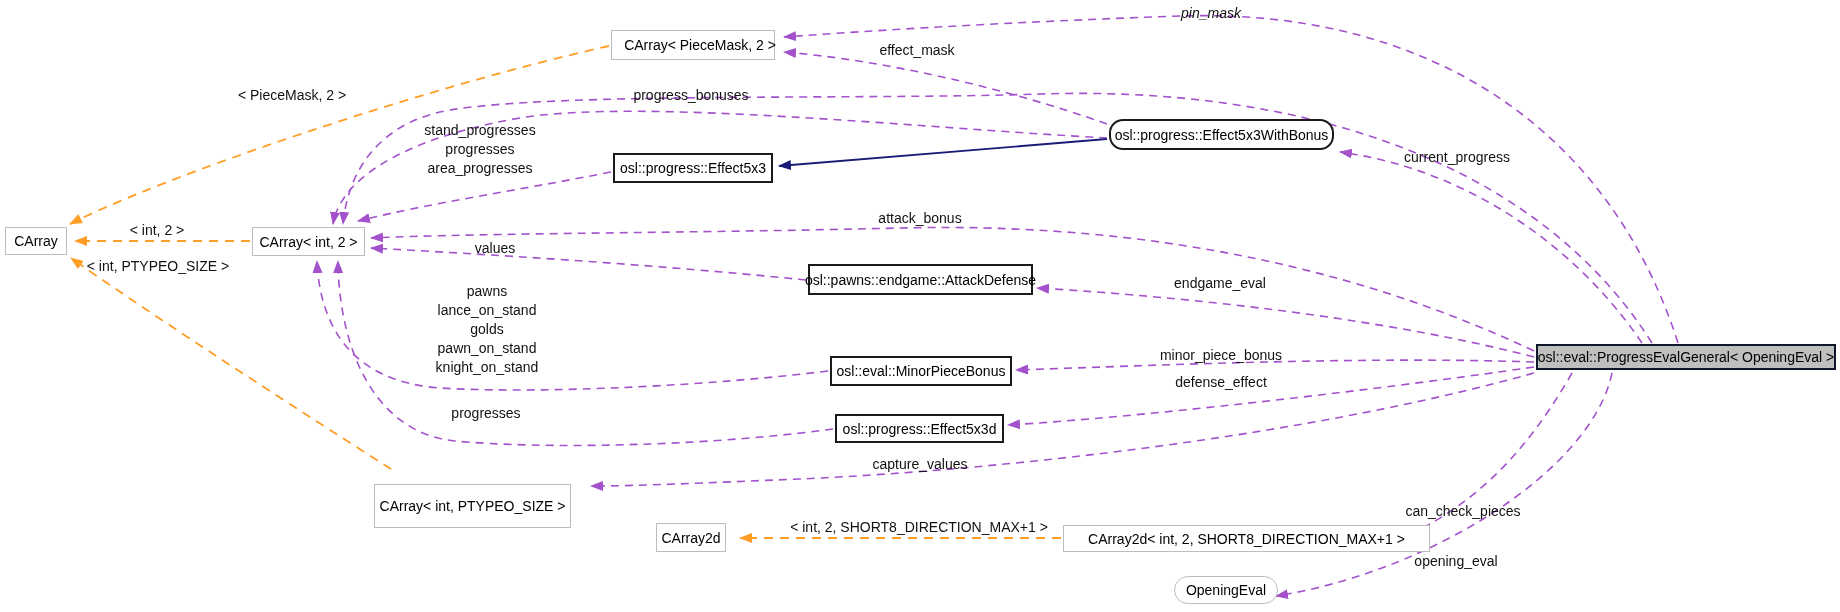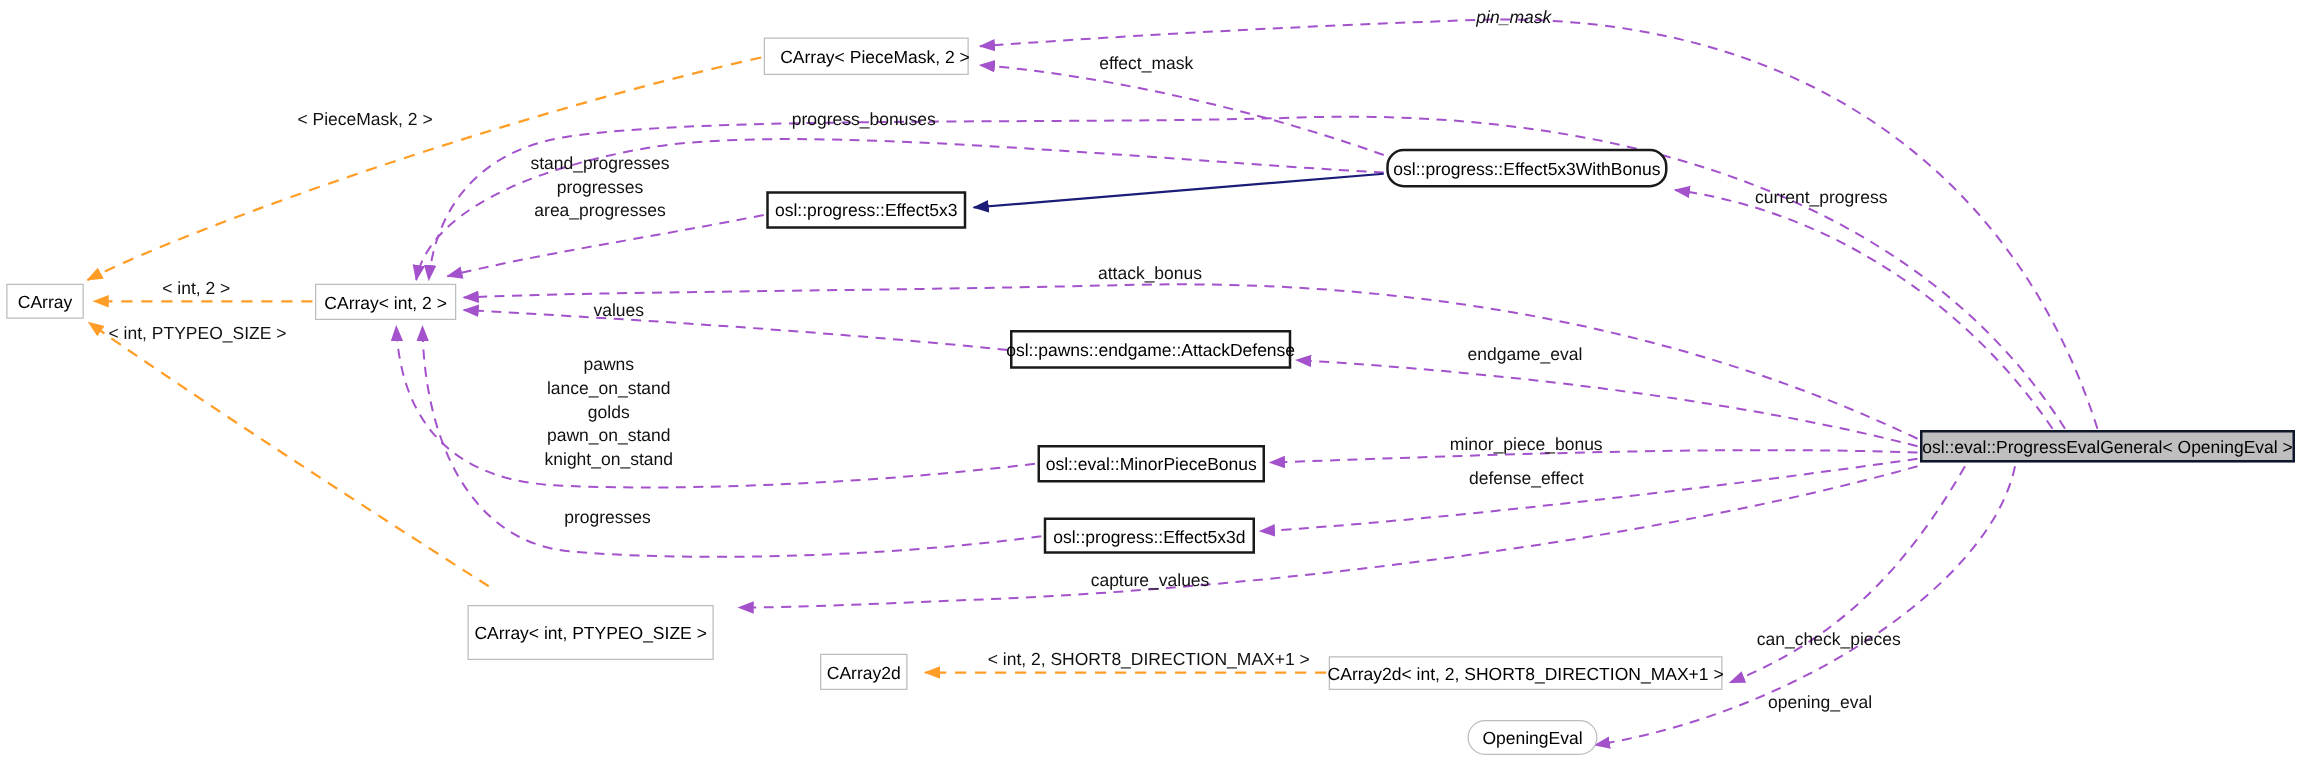--- a/index.html
+++ b/index.html
@@ -83,21 +83,21 @@
   <div class="node" style="left:5px;top:227px;width:62px;height:28px;">CArray</div>
   <div class="node" style="left:252px;top:227px;width:113px;height:29px;">CArray&lt; int, 2 &gt;</div>
   <div class="node" style="left:611px;top:30px;width:164px;height:30px;padding-left:20px;">CArray&lt; PieceMask, 2 &gt;</div>
   <div class="node cls" style="left:613px;top:153px;width:160px;height:30px;">osl::progress::Effect5x3</div>
   <div class="node cls" style="left:1109px;top:119px;width:225px;height:31px;border-radius:14px;">osl::progress::Effect5x3WithBonus</div>
   <div class="node cls" style="left:808px;top:264px;width:225px;height:31px;">osl::pawns::endgame::AttackDefense</div>
   <div class="node cls" style="left:830px;top:356px;width:182px;height:30px;">osl::eval::MinorPieceBonus</div>
   <div class="node cls" style="left:835px;top:414px;width:169px;height:29px;">osl::progress::Effect5x3d</div>
   <div class="node" style="left:374px;top:468px;width:197px;height:44px;margin-top:16px;">CArray&lt; int, PTYPEO_SIZE &gt;</div>
   <div class="node" style="left:656px;top:523px;width:70px;height:29px;">CArray2d</div>
-  <div class="node" style="left:1063px;top:525px;width:315px;height:27px;">CArray2d&lt; int, 2, SHORT8_DIRECTION_MAX+1 &gt;</div>
+  <div class="node" style="left:1063px;top:525px;width:367px;height:27px;">CArray2d&lt; int, 2, SHORT8_DIRECTION_MAX+1 &gt;</div>
   <div class="node" style="left:1174px;top:576px;width:104px;height:28px;border-radius:14px;">OpeningEval</div>
   <div class="node main" style="left:1536px;top:344px;width:300px;height:26px;">osl::eval::ProgressEvalGeneral&lt; OpeningEval &gt;</div>
 
   <div class="elabel" style="left:1211px;top:4px;font-style:italic;">pin_mask</div>
   <div class="elabel" style="left:917px;top:41px;">effect_mask</div>
   <div class="elabel" style="left:691px;top:86px;">progress_bonuses</div>
   <div class="elabel" style="left:480px;top:121px;">
     <div>stand_progresses</div>
     <div>progresses</div>
     <div>area_progresses</div>

